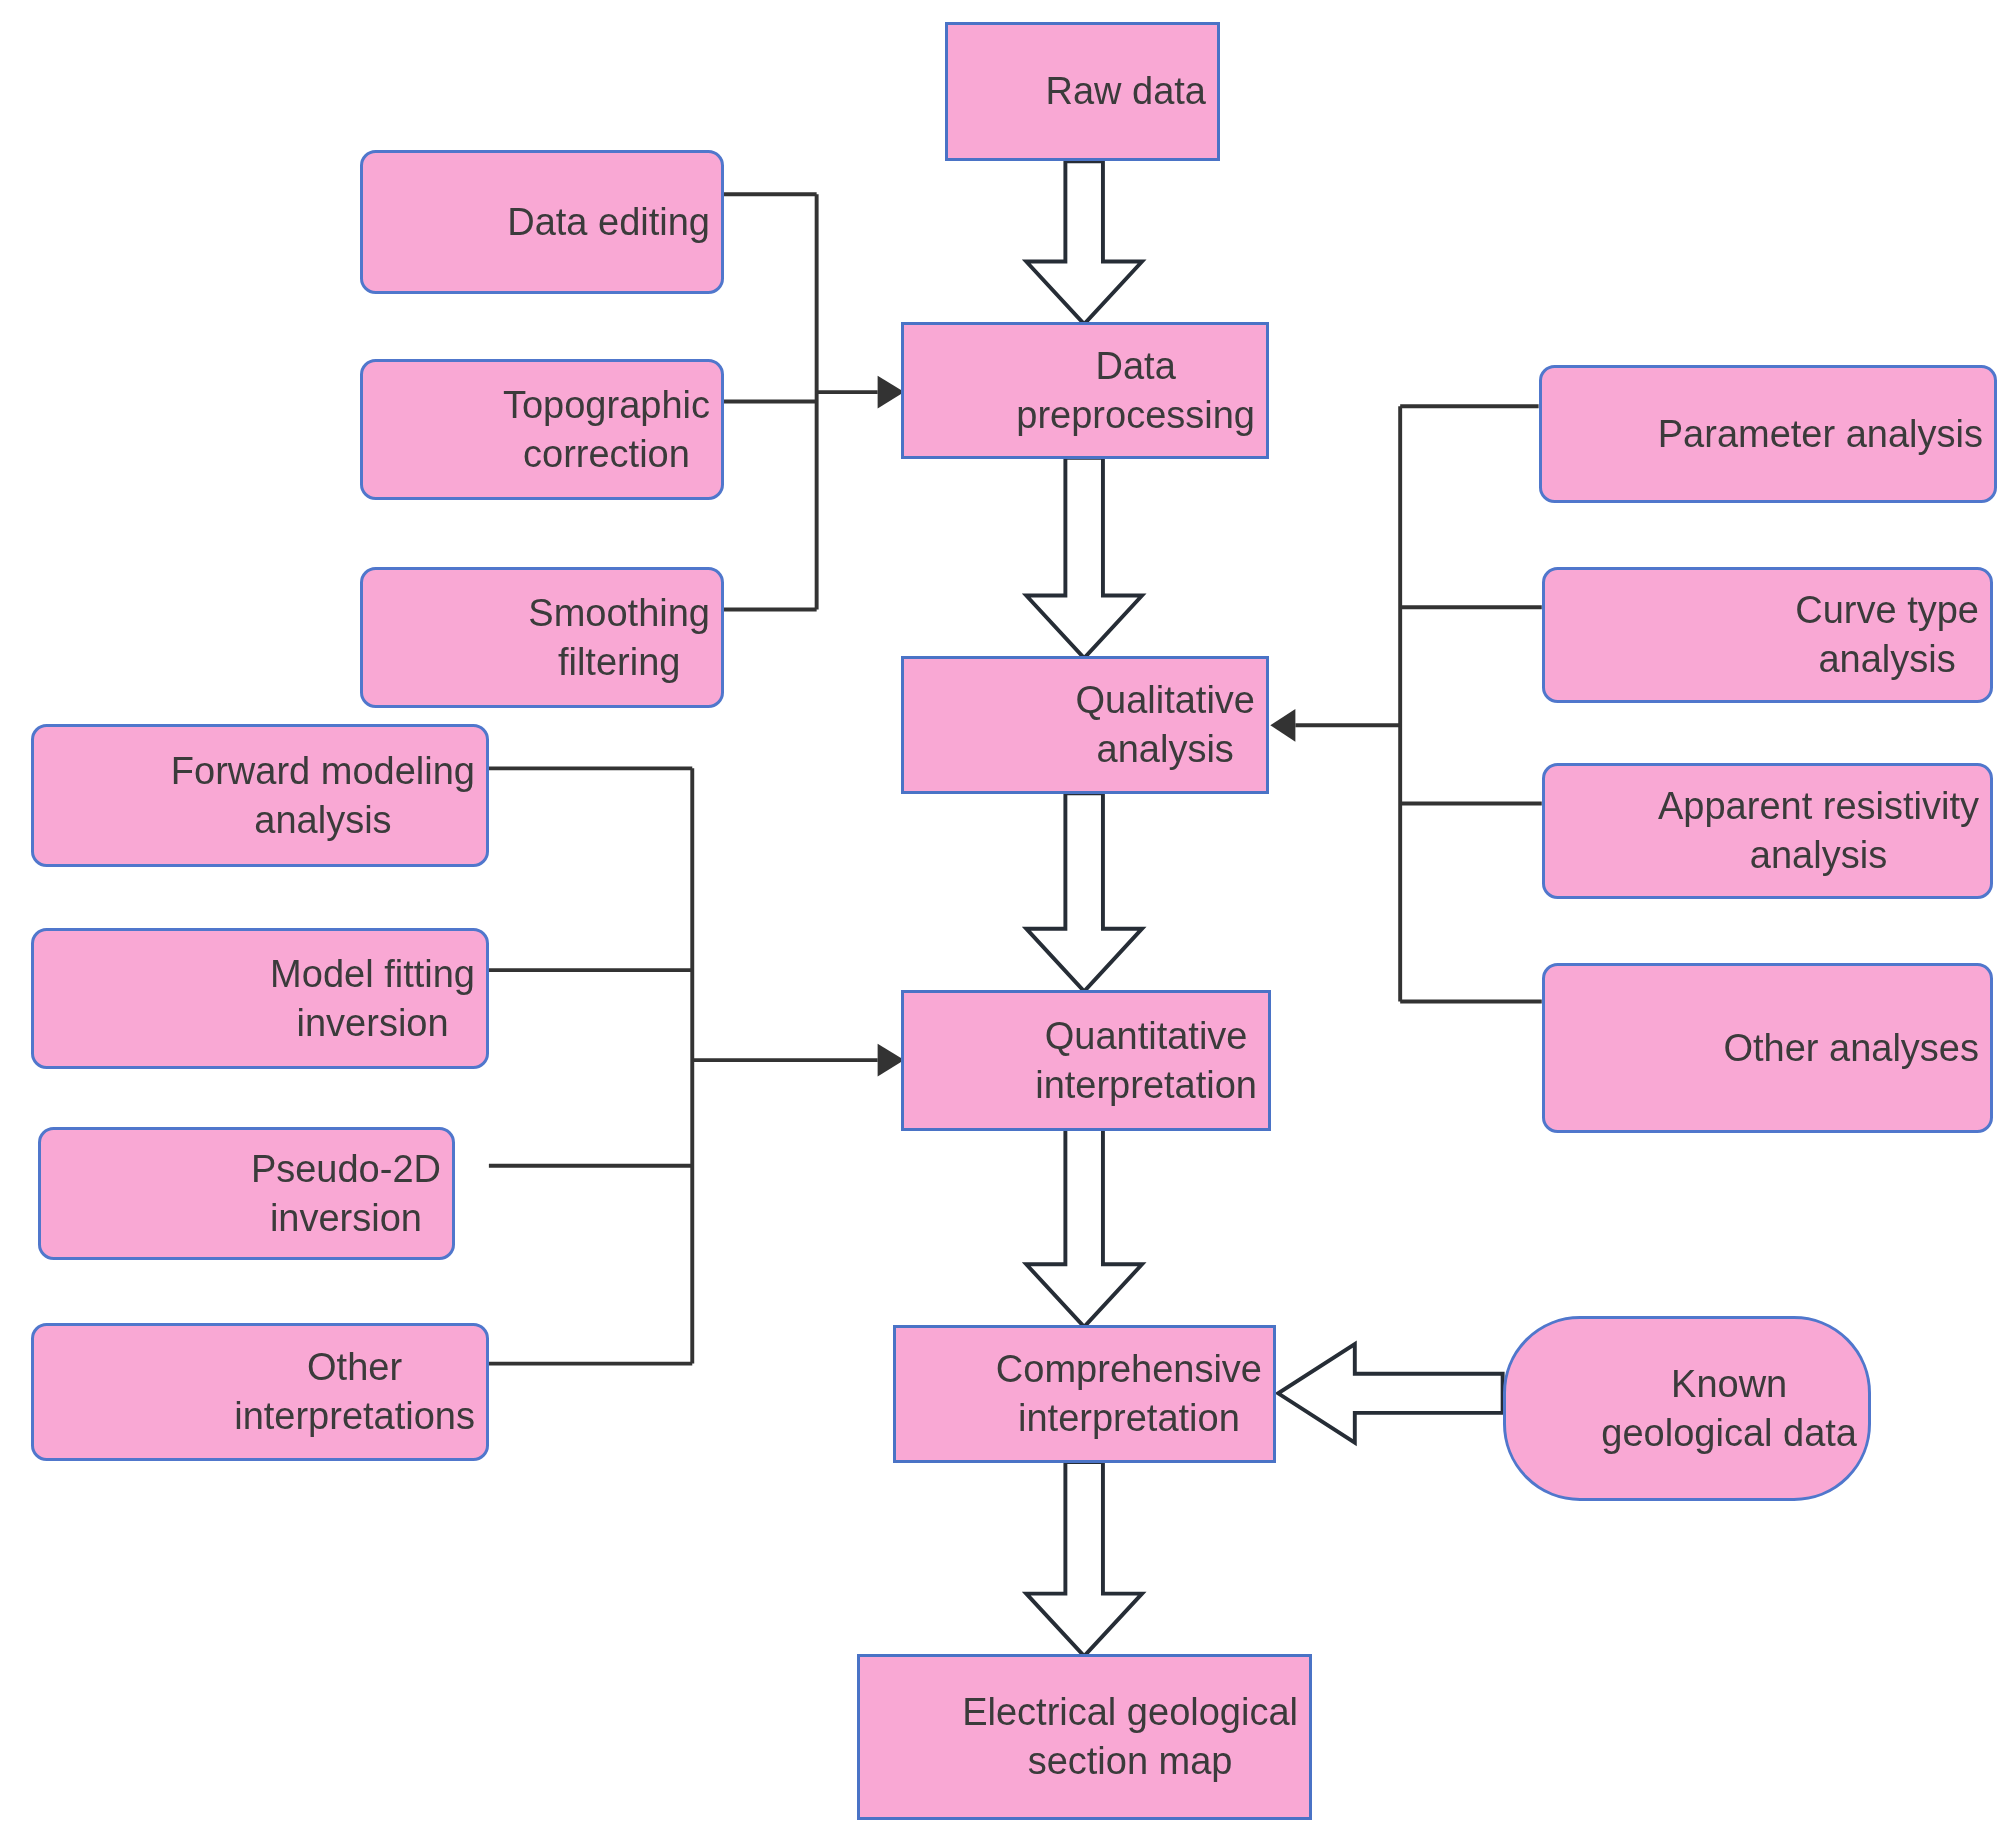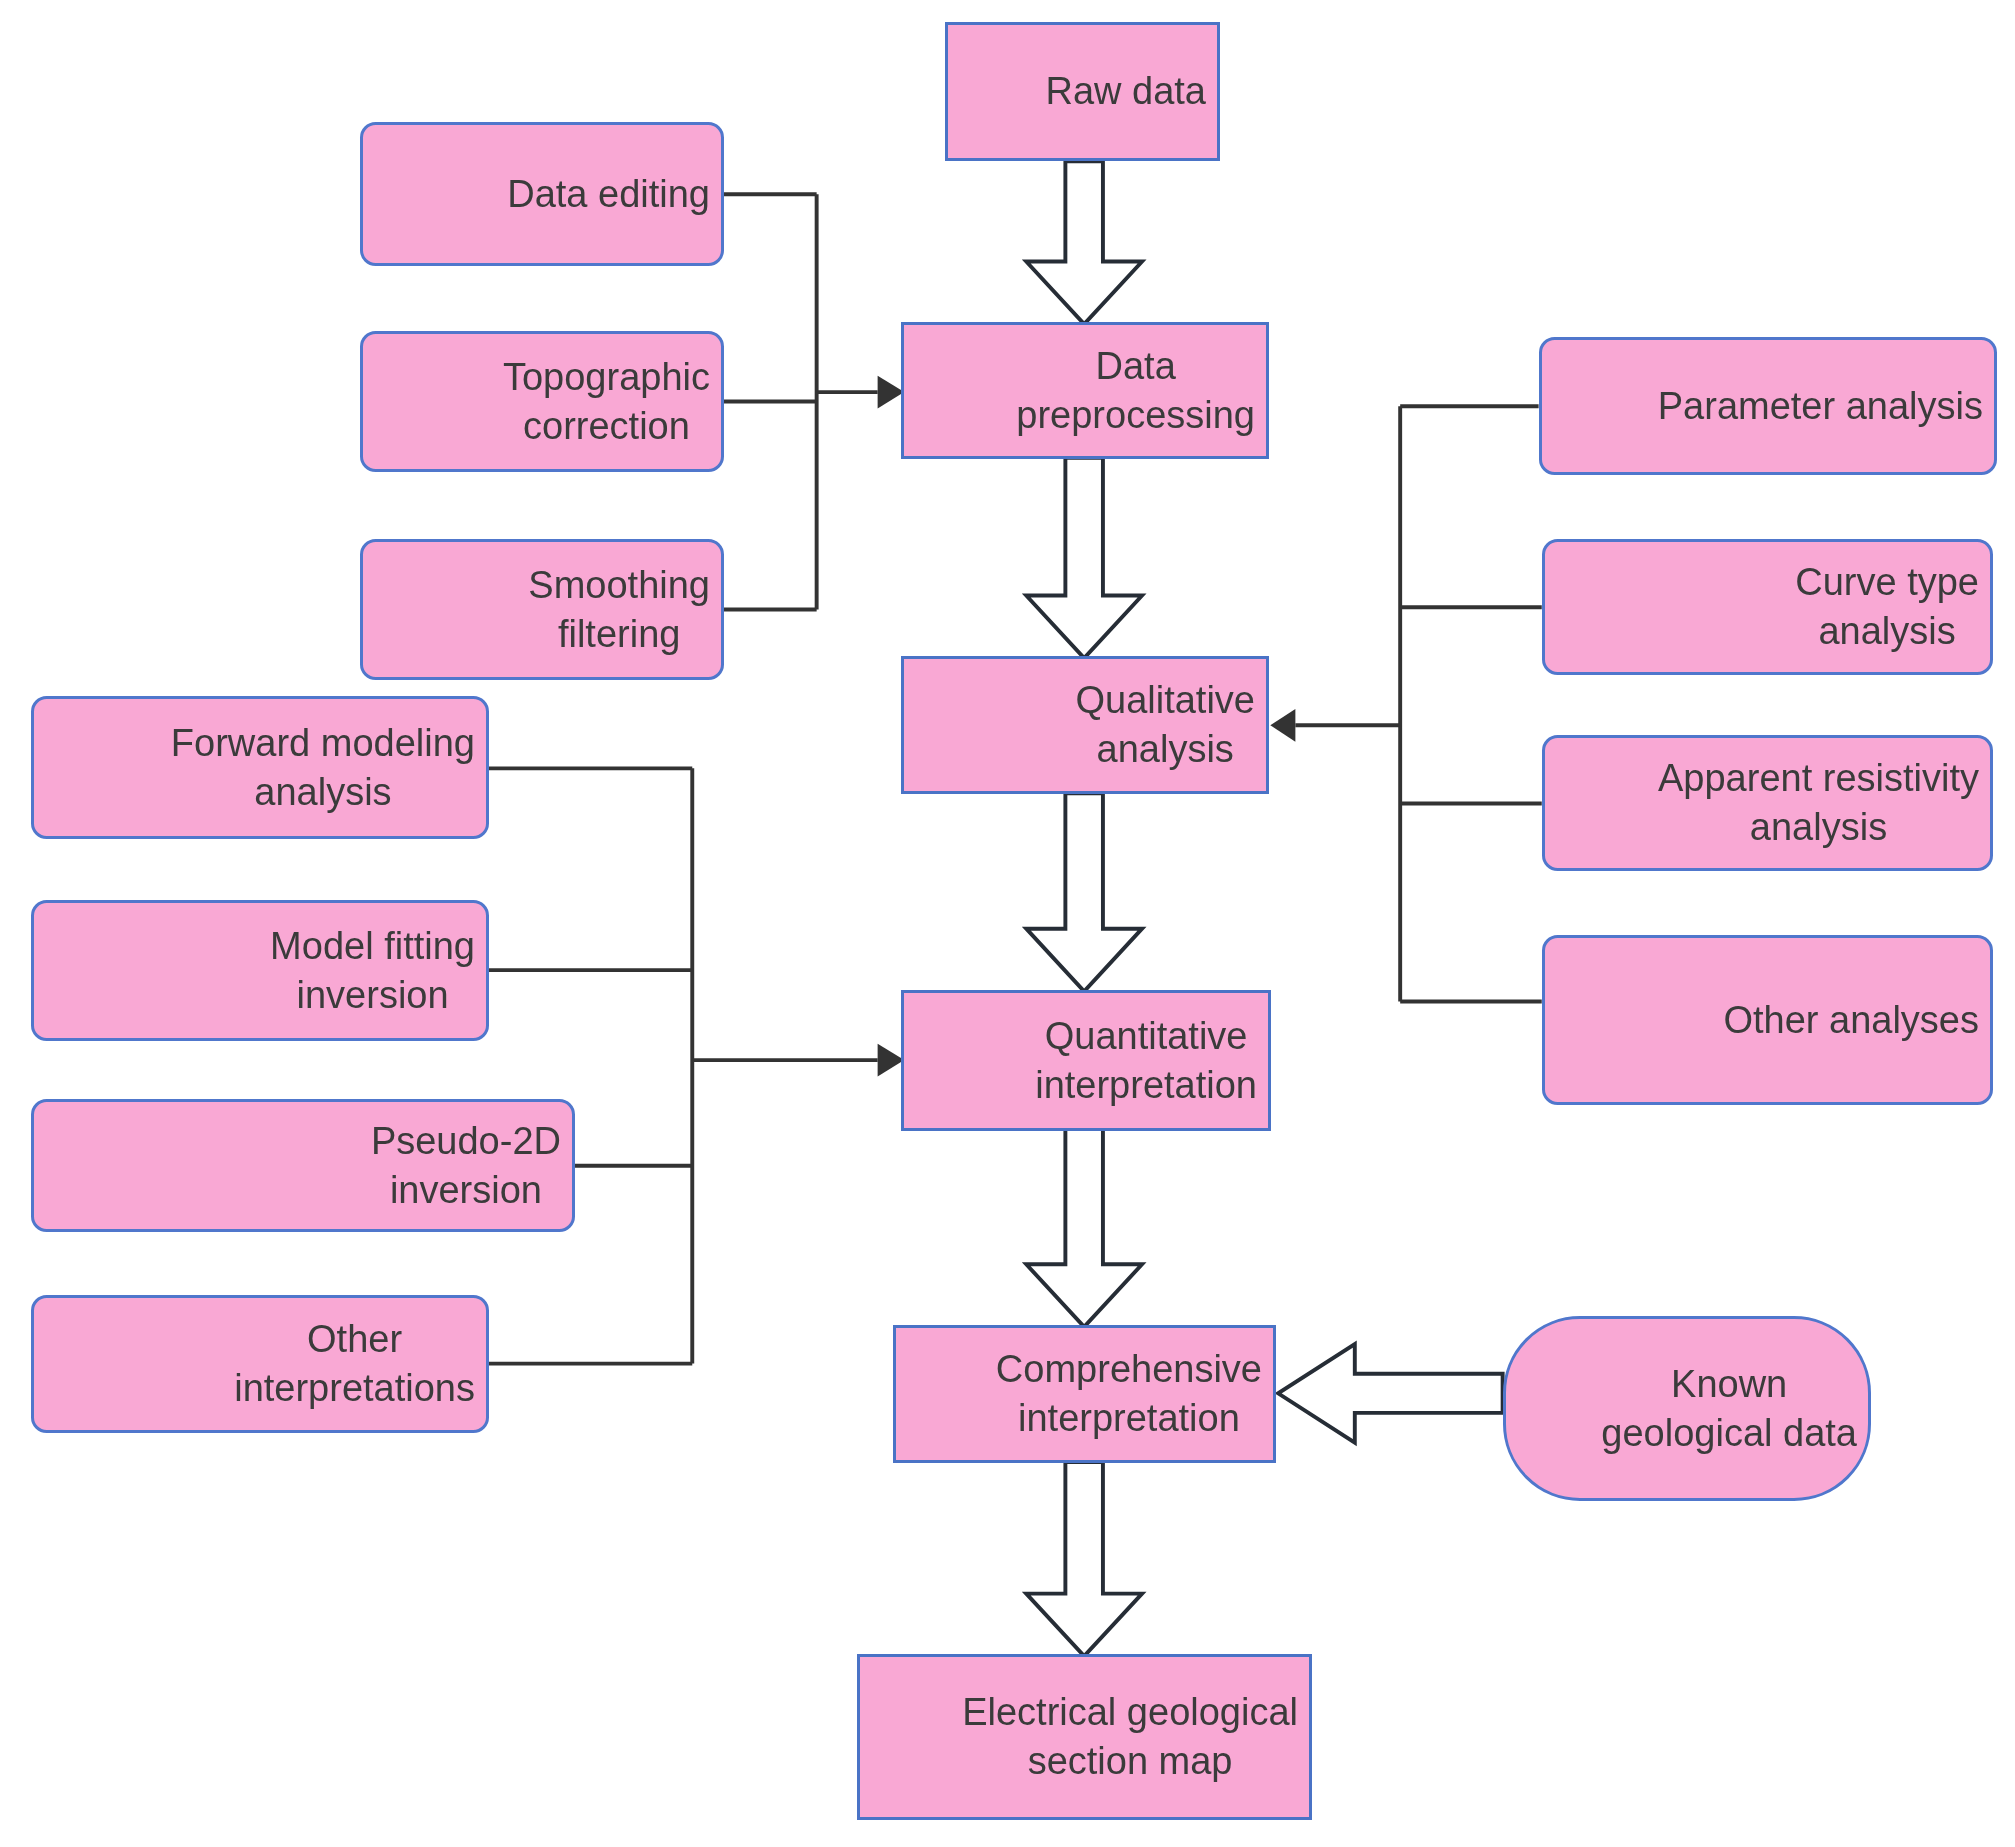--- a/index.html
+++ b/index.html
@@ -48,21 +48,21 @@
     display:flex;
     align-items:center;
     justify-content:flex-end;
     text-align:center;
     font-size:38px;
     line-height:1.28;
     padding:6.3px 11px;
   }
   .box span{white-space:pre-line;}
   .main{border:3.9px solid var(--box-border);border-radius:0;}
-  .side{border:3.1px solid var(--side-border);border-radius:15.6px;}
+  .side{border:3.1px solid var(--side-border);border-radius:15.6px;margin-top:28px;}
   .stadium{border:3.1px solid var(--side-border);border-radius:77px;}
 </style>
 </head>
 <body>
 
 <div class="canvas">
 
   <svg class="layer" viewBox="0 0 2576 2362" aria-hidden="true">
 
     <g class="connector">
@@ -135,21 +135,21 @@
   <div class="box side" style="left:31px;top:696px;width:458px;height:143px">
     <span>Forward modeling
 analysis</span>
   </div>
 
   <div class="box side" style="left:31px;top:900px;width:458px;height:141px">
     <span>Model fitting
 inversion</span>
   </div>
 
-  <div class="box side" style="left:31px;top:1099px;width:544px;height:133px">
+  <div class="box side" style="left:38px;top:1099px;width:417px;height:133px">
     <span>Pseudo-2D
 inversion</span>
   </div>
 
   <div class="box side" style="left:31px;top:1295px;width:458px;height:138px">
     <span>Other
 interpretations</span>
   </div>
 
   <div class="box side" style="left:1539px;top:337px;width:458px;height:138px">

